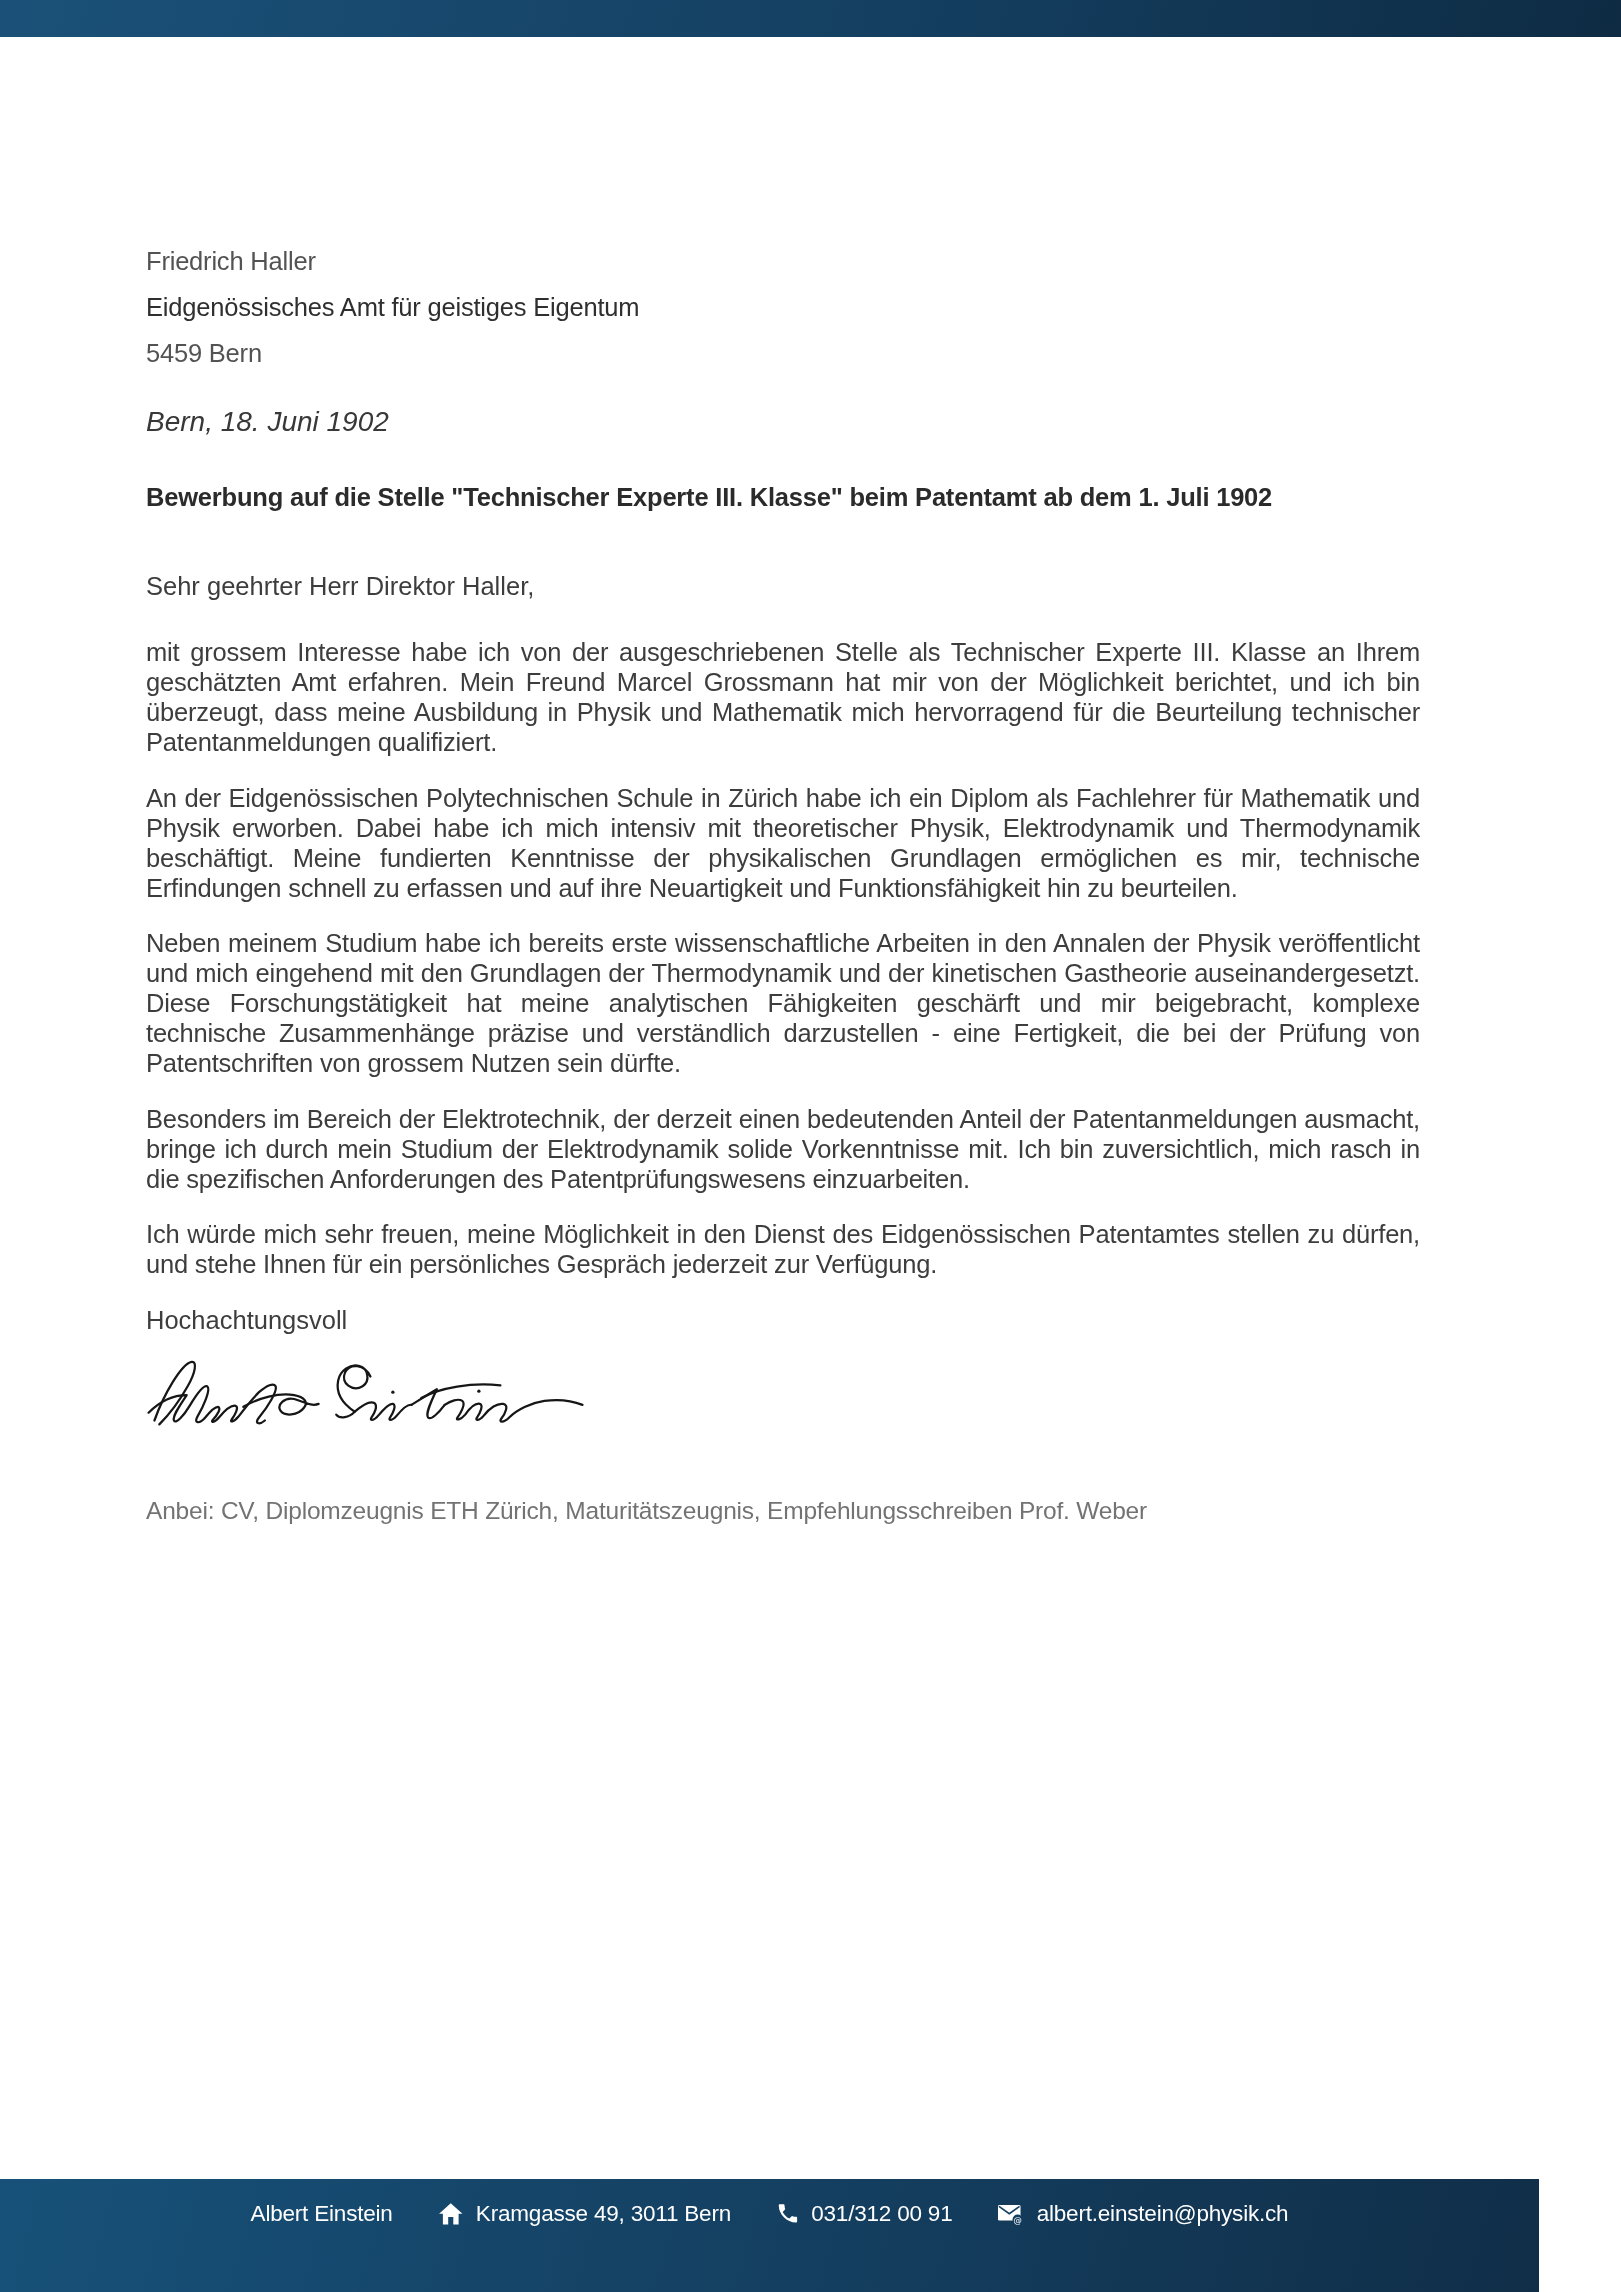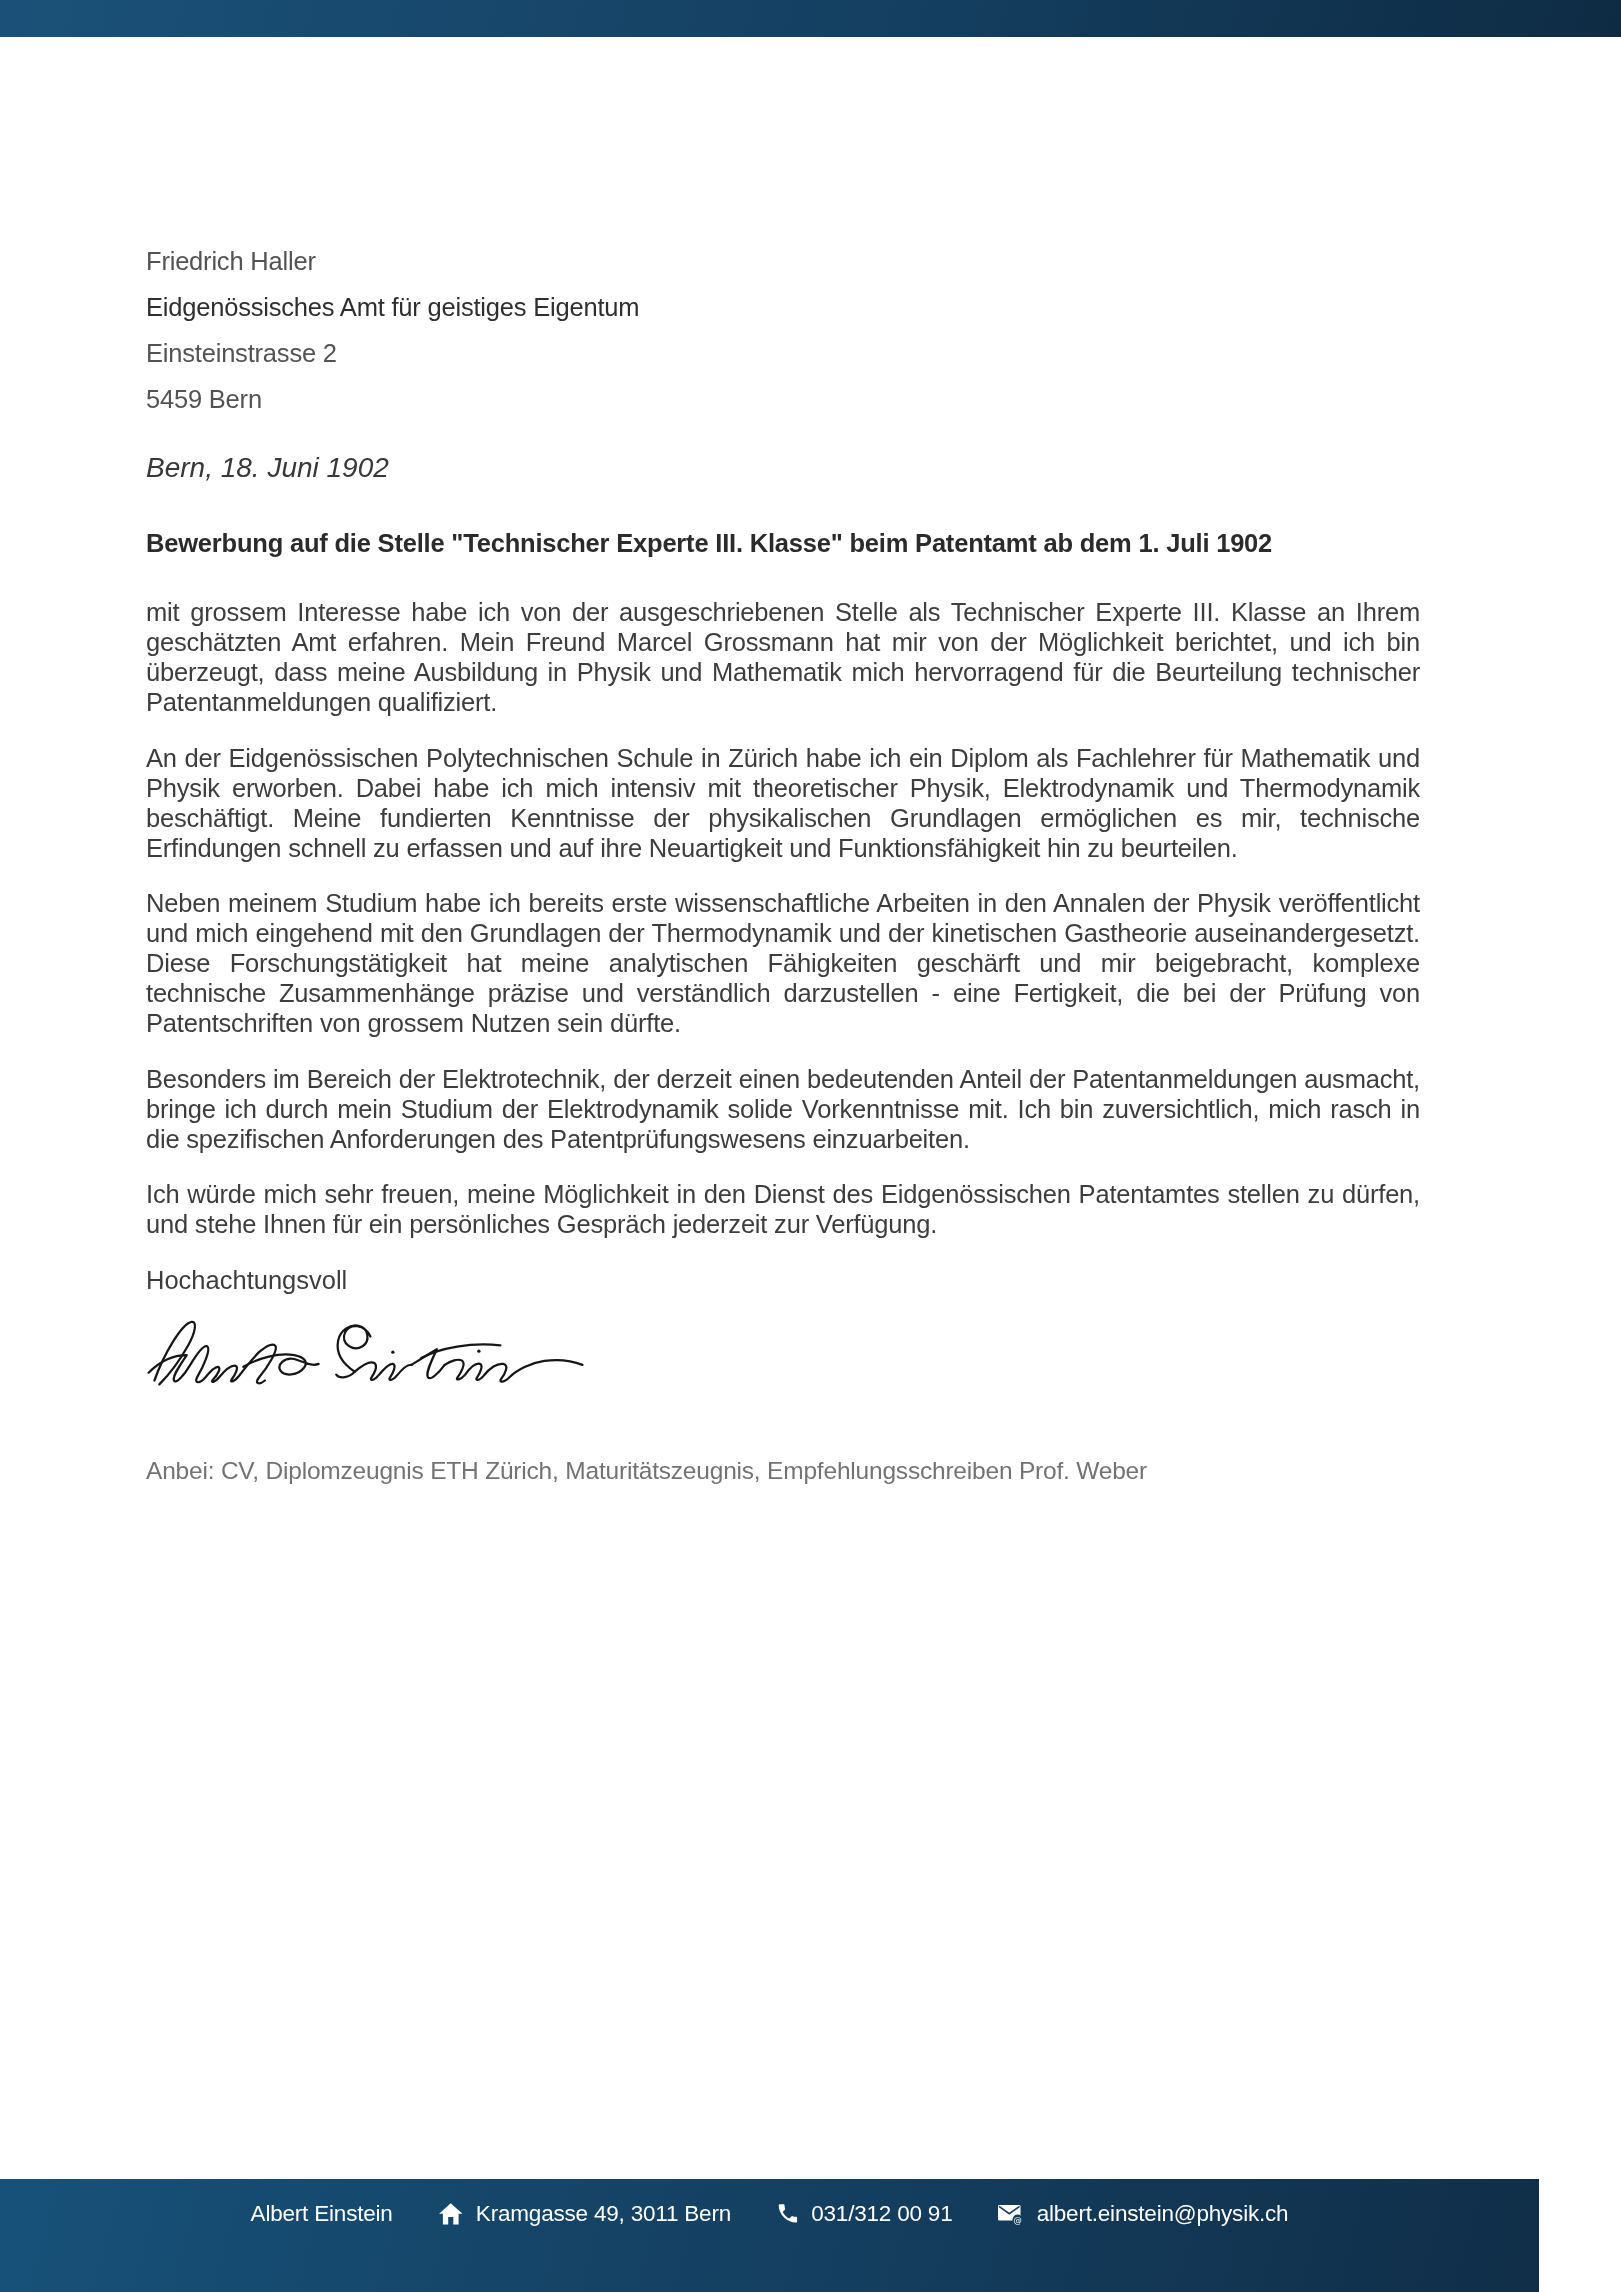--- a/index.html
+++ b/index.html
@@ -43,28 +43,28 @@
 </head>
 <body>
 
 <div class="topbar"></div>
 
 <div class="content">
 
   <div class="recipient">
     <div>Friedrich Haller</div>
     <div class="org">Eidgenössisches Amt für geistiges Eigentum</div>
-    <div>Einsteinstrasse 2</div>
     <div>5459 Bern</div>
   </div>
 
   <div class="dateline">Bern, 18. Juni 1902</div>
 
   <div class="subject">Bewerbung auf die Stelle "Technischer Experte III. Klasse" beim Patentamt ab dem 1. Juli 1902</div>
 
+  <div class="salutation">Sehr geehrter Herr Direktor Haller,</div>
 
   <div class="bodytext">
     <p>mit grossem Interesse habe ich von der ausgeschriebenen Stelle als Technischer Experte III. Klasse an Ihrem geschätzten Amt erfahren. Mein Freund Marcel Grossmann hat mir von der Möglichkeit berichtet, und ich bin überzeugt, dass meine Ausbildung in Physik und Mathematik mich hervorragend für die Beurteilung technischer Patentanmeldungen qualifiziert.</p>
     <p>An der Eidgenössischen Polytechnischen Schule in Zürich habe ich ein Diplom als Fachlehrer für Mathematik und Physik erworben. Dabei habe ich mich intensiv mit theoretischer Physik, Elektrodynamik und Thermodynamik beschäftigt. Meine fundierten Kenntnisse der physikalischen Grundlagen ermöglichen es mir, technische Erfindungen schnell zu erfassen und auf ihre Neuartigkeit und Funktionsfähigkeit hin zu beurteilen.</p>
     <p>Neben meinem Studium habe ich bereits erste wissenschaftliche Arbeiten in den Annalen der Physik veröffentlicht und mich eingehend mit den Grundlagen der Thermodynamik und der kinetischen Gastheorie auseinandergesetzt. Diese Forschungstätigkeit hat meine analytischen Fähigkeiten geschärft und mir beigebracht, komplexe technische Zusammenhänge präzise und verständlich darzustellen - eine Fertigkeit, die bei der Prüfung von Patentschriften von grossem Nutzen sein dürfte.</p>
     <p>Besonders im Bereich der Elektrotechnik, der derzeit einen bedeutenden Anteil der Patentanmeldungen ausmacht, bringe ich durch mein Studium der Elektrodynamik solide Vorkenntnisse mit. Ich bin zuversichtlich, mich rasch in die spezifischen Anforderungen des Patentprüfungswesens einzuarbeiten.</p>
     <p>Ich würde mich sehr freuen, meine Möglichkeit in den Dienst des Eidgenössischen Patentamtes stellen zu dürfen, und stehe Ihnen für ein persönliches Gespräch jederzeit zur Verfügung.</p>
   </div>
 
   <div class="closing">Hochachtungsvoll</div>

